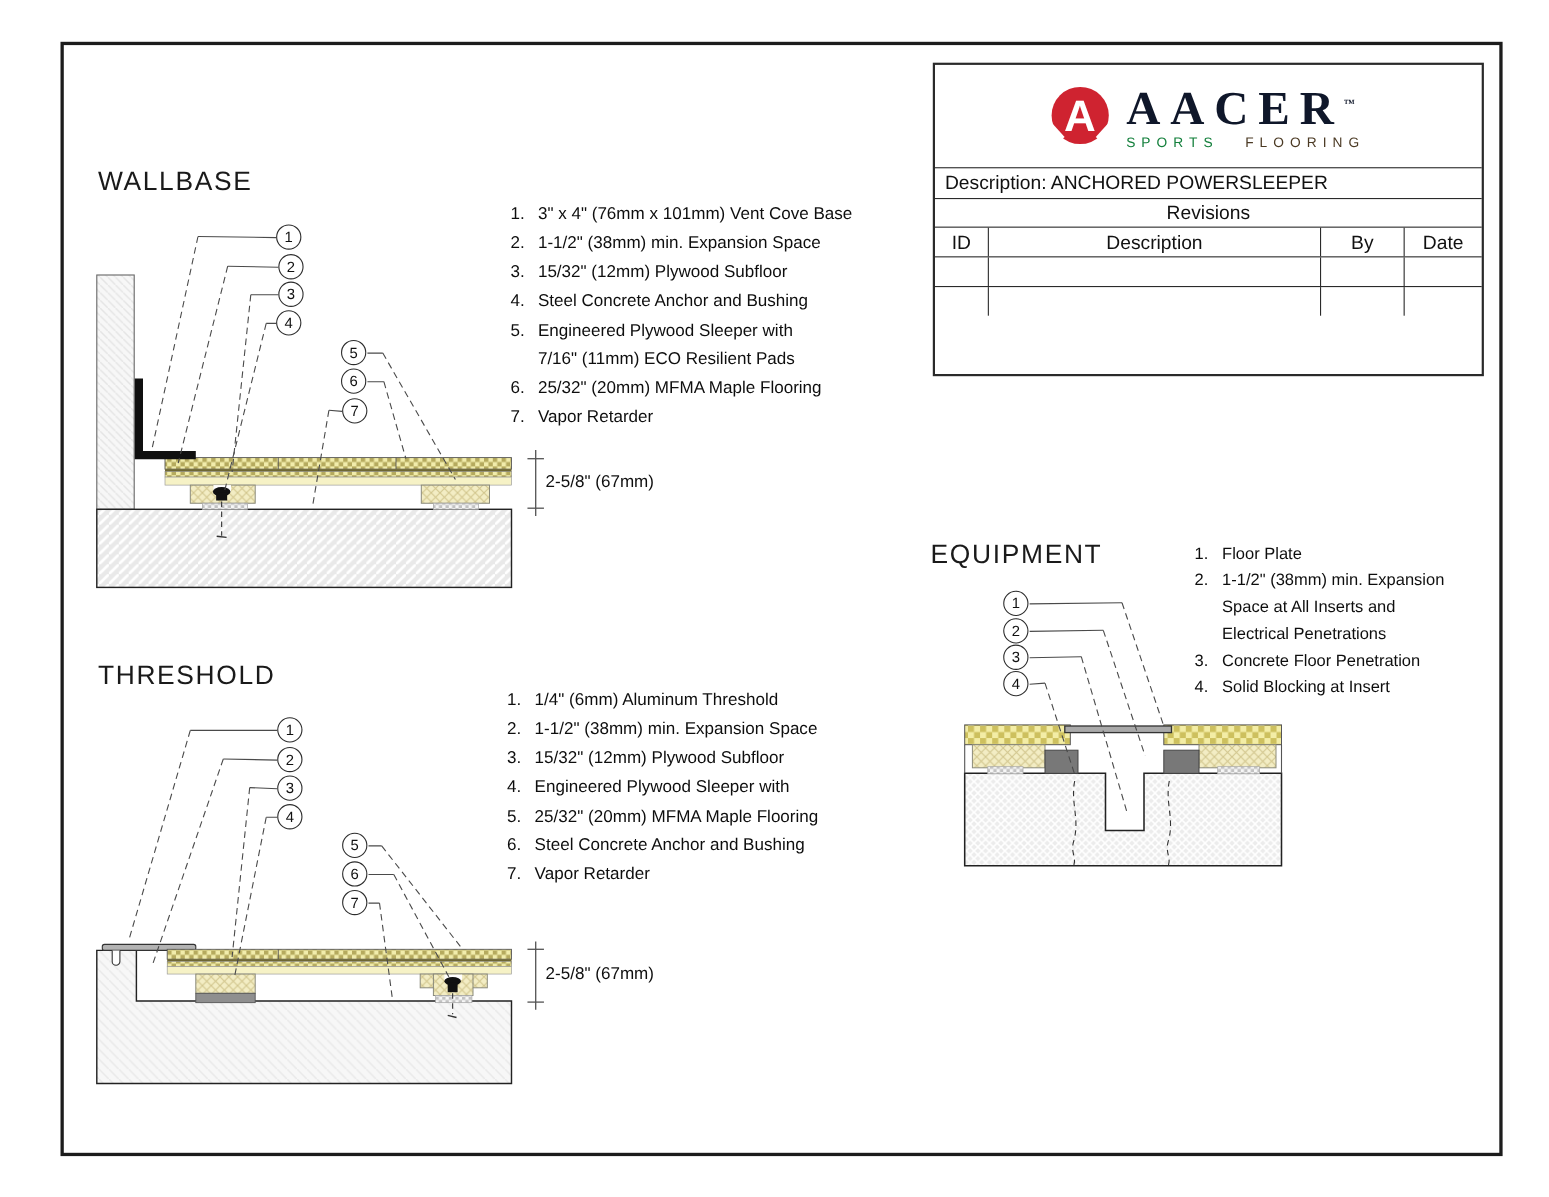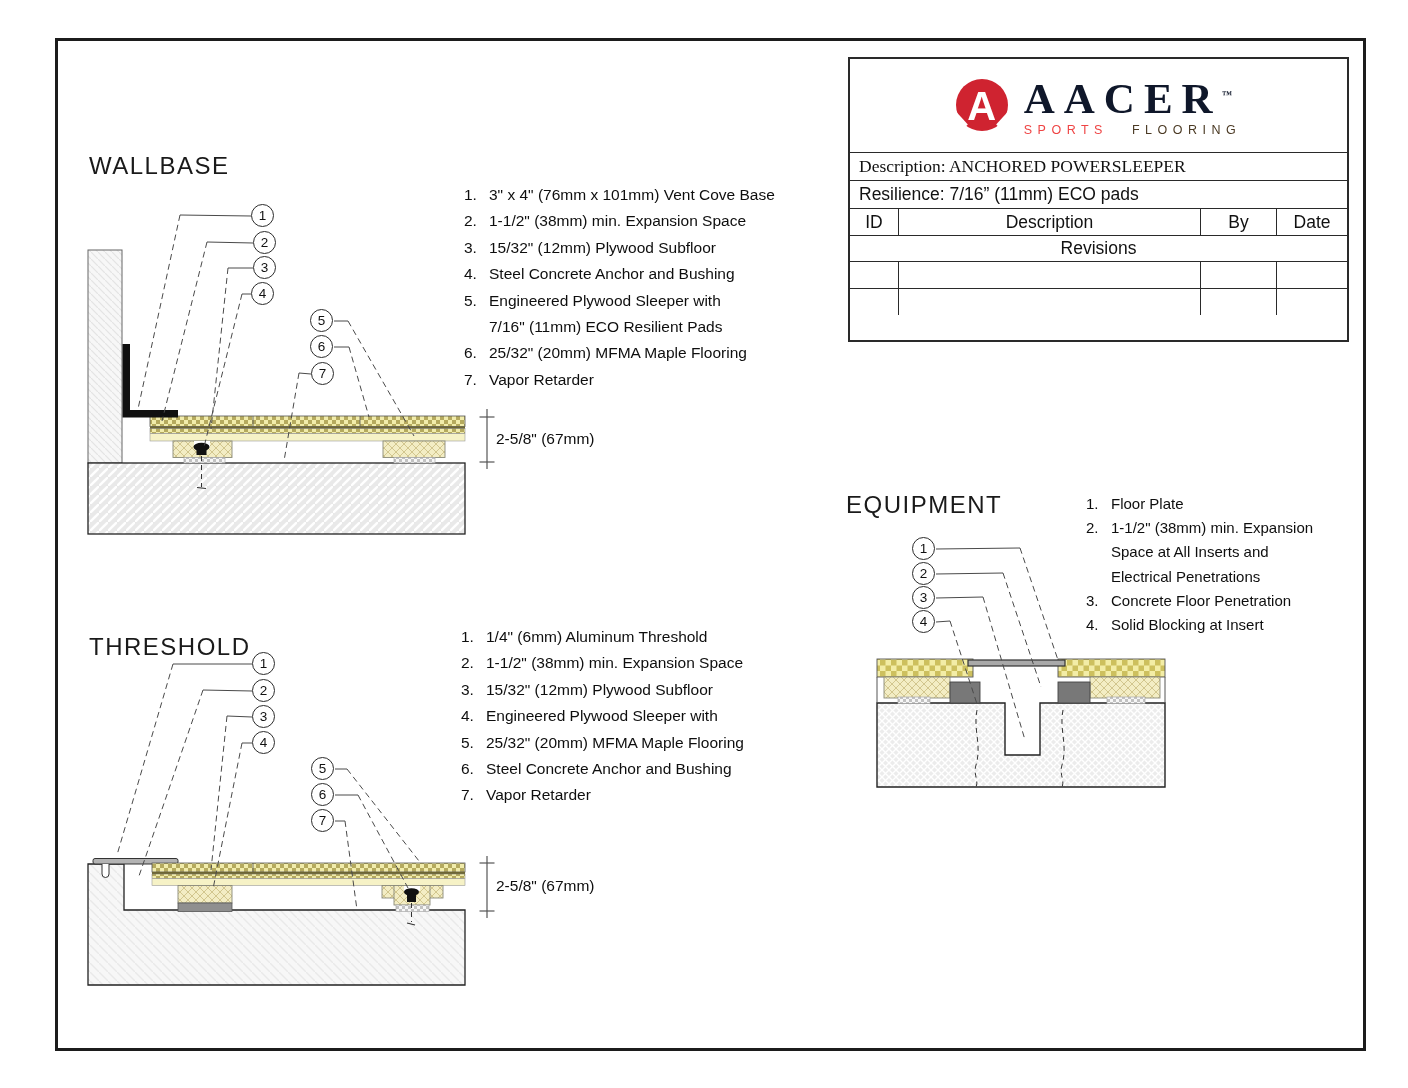--- a/index.html
+++ b/index.html
@@ -30,21 +30,21 @@
   }
   .dim{font-size:15.5px;color:#0e0e0e;white-space:nowrap;}
   
   .tblock{
     left:848px;top:57px;width:501px;height:285px;box-sizing:border-box;
     border:2px solid #2a2a2a;display:flex;flex-direction:column;background:#fff;
   }
   .trow{box-sizing:border-box;border-top:1.6px solid #2a2a2a;display:flex;align-items:center;}
   .trow.first{border-top:none;}
   .tb-logo{height:93px;flex:none;justify-content:center;}
-  .tb-desc{height:28px;flex:none;padding-left:9px;font-size:17.5px;font-family:Liberation Serif, serif;}
+  .tb-desc{height:28px;flex:none;padding-left:9px;font-size:17.5px;}
   .tb-resil{height:28px;flex:none;padding-left:9px;font-size:17.5px;}
   .tb-drawn{height:29px;flex:none;padding:0;}
   .tb-drawn .cell-l{width:255px;flex:none;align-self:stretch;display:flex;align-items:center;
      padding-left:9px;border-right:1.6px solid #2a2a2a;box-sizing:border-box;font-size:17.5px;}
   .tb-drawn .cell-r{flex:1;padding-left:9px;font-size:17.5px;}
   .tb-rev{height:26px;flex:none;justify-content:center;font-size:17.5px;}
   .tgrid{flex:none;display:grid;grid-template-columns:49px 1fr 76px 70px;align-items:stretch;}
   .tb-cols{height:27px;font-size:17.5px;}
   .tb-empty{height:27px;}
   .tgrid>div{border-right:1.6px solid #2a2a2a;display:flex;align-items:center;justify-content:center;box-sizing:border-box;}
@@ -62,21 +62,21 @@
   .brand-icon .slit{position:absolute;width:16px;height:4px;background:#fff;}
   .brand-icon .slit.l{left:-3px;bottom:9px;transform:rotate(48deg);}
   .brand-icon .slit.r{right:-3px;bottom:9px;transform:rotate(-48deg);}
   .brand-text{display:flex;flex-direction:column;}
   .wordmark{
     font-family:"Liberation Serif", serif;font-weight:bold;font-size:43px;line-height:42px;
     color:#0f172a;letter-spacing:9px;white-space:nowrap;
   }
   .wordmark sup{font-size:10px;letter-spacing:0;}
   .tagline{font-size:12.5px;letter-spacing:5.5px;margin-top:3px;white-space:nowrap;}
-  .tagline .sp{color:#ef4444;}
+  .tagline .sp{color:#15803d;}
   .tagline .fl{color:#4b3a24;margin-left:24px;}
 </style>
 </head>
 <body>
 
 <div class="abs frame"></div>
 
 <svg class="abs" style="left:0;top:0;" width="1408" height="1088" viewBox="0 0 1408 1088">
   <defs>
     <pattern id="maple" width="8" height="8" patternUnits="userSpaceOnUse">
@@ -297,21 +297,21 @@
 <div class="abs dim" style="left:496px;top:430px;">2-5/8" (67mm)</div>
 
 <div class="abs co" style="left:251px;top:204px;">1</div>
 <div class="abs co" style="left:253px;top:231px;">2</div>
 <div class="abs co" style="left:253px;top:256px;">3</div>
 <div class="abs co" style="left:251px;top:282px;">4</div>
 <div class="abs co" style="left:310px;top:309px;">5</div>
 <div class="abs co" style="left:310px;top:335px;">6</div>
 <div class="abs co" style="left:311px;top:362px;">7</div>
 
-<div class="abs dtitle" style="left:89px;top:601px;margin-top:32px;">THRESHOLD</div>
+<div class="abs dtitle" style="left:89px;top:601px;">THRESHOLD</div>
 
 <div class="abs list" style="left:461px;top:628px;">
   <div class="li">
       <span class="num">1.</span>
       <span>1/4" (6mm) Aluminum Threshold</span>
     </div>
   <div class="li">
       <span class="num">2.</span>
       <span>1-1/2" (38mm) min. Expansion Space</span>
     </div>
@@ -389,28 +389,27 @@
         <div class="slit l"></div>
           <div class="slit r"></div>
       </div>
       <div class="brand-text">
         <div class="wordmark"><span>AACER</span><sup>™</sup></div>
         <div class="tagline"><span class="sp">SPORTS</span><span class="fl">FLOORING</span></div>
       </div>
     </div>
   </div>
   <div class="trow tb-desc">Description: ANCHORED POWERSLEEPER</div>
-  <div class="trow tb-resil">Resilience: 7/16” (11mm) ECO pads</div>
+  <div class="trow tb-rev">Revisions</div>
   <div class="trow tgrid tb-cols">
     <div>ID</div>
     <div>Description</div>
     <div>By</div>
     <div>Date</div>
   </div>
-  <div class="trow tb-rev">Revisions</div>
   <div class="trow tgrid tb-empty">
     <div></div>
       <div></div>
       <div></div>
       <div></div>
   </div>
   <div class="trow tgrid tb-empty">
     <div></div>
       <div></div>
       <div></div>

